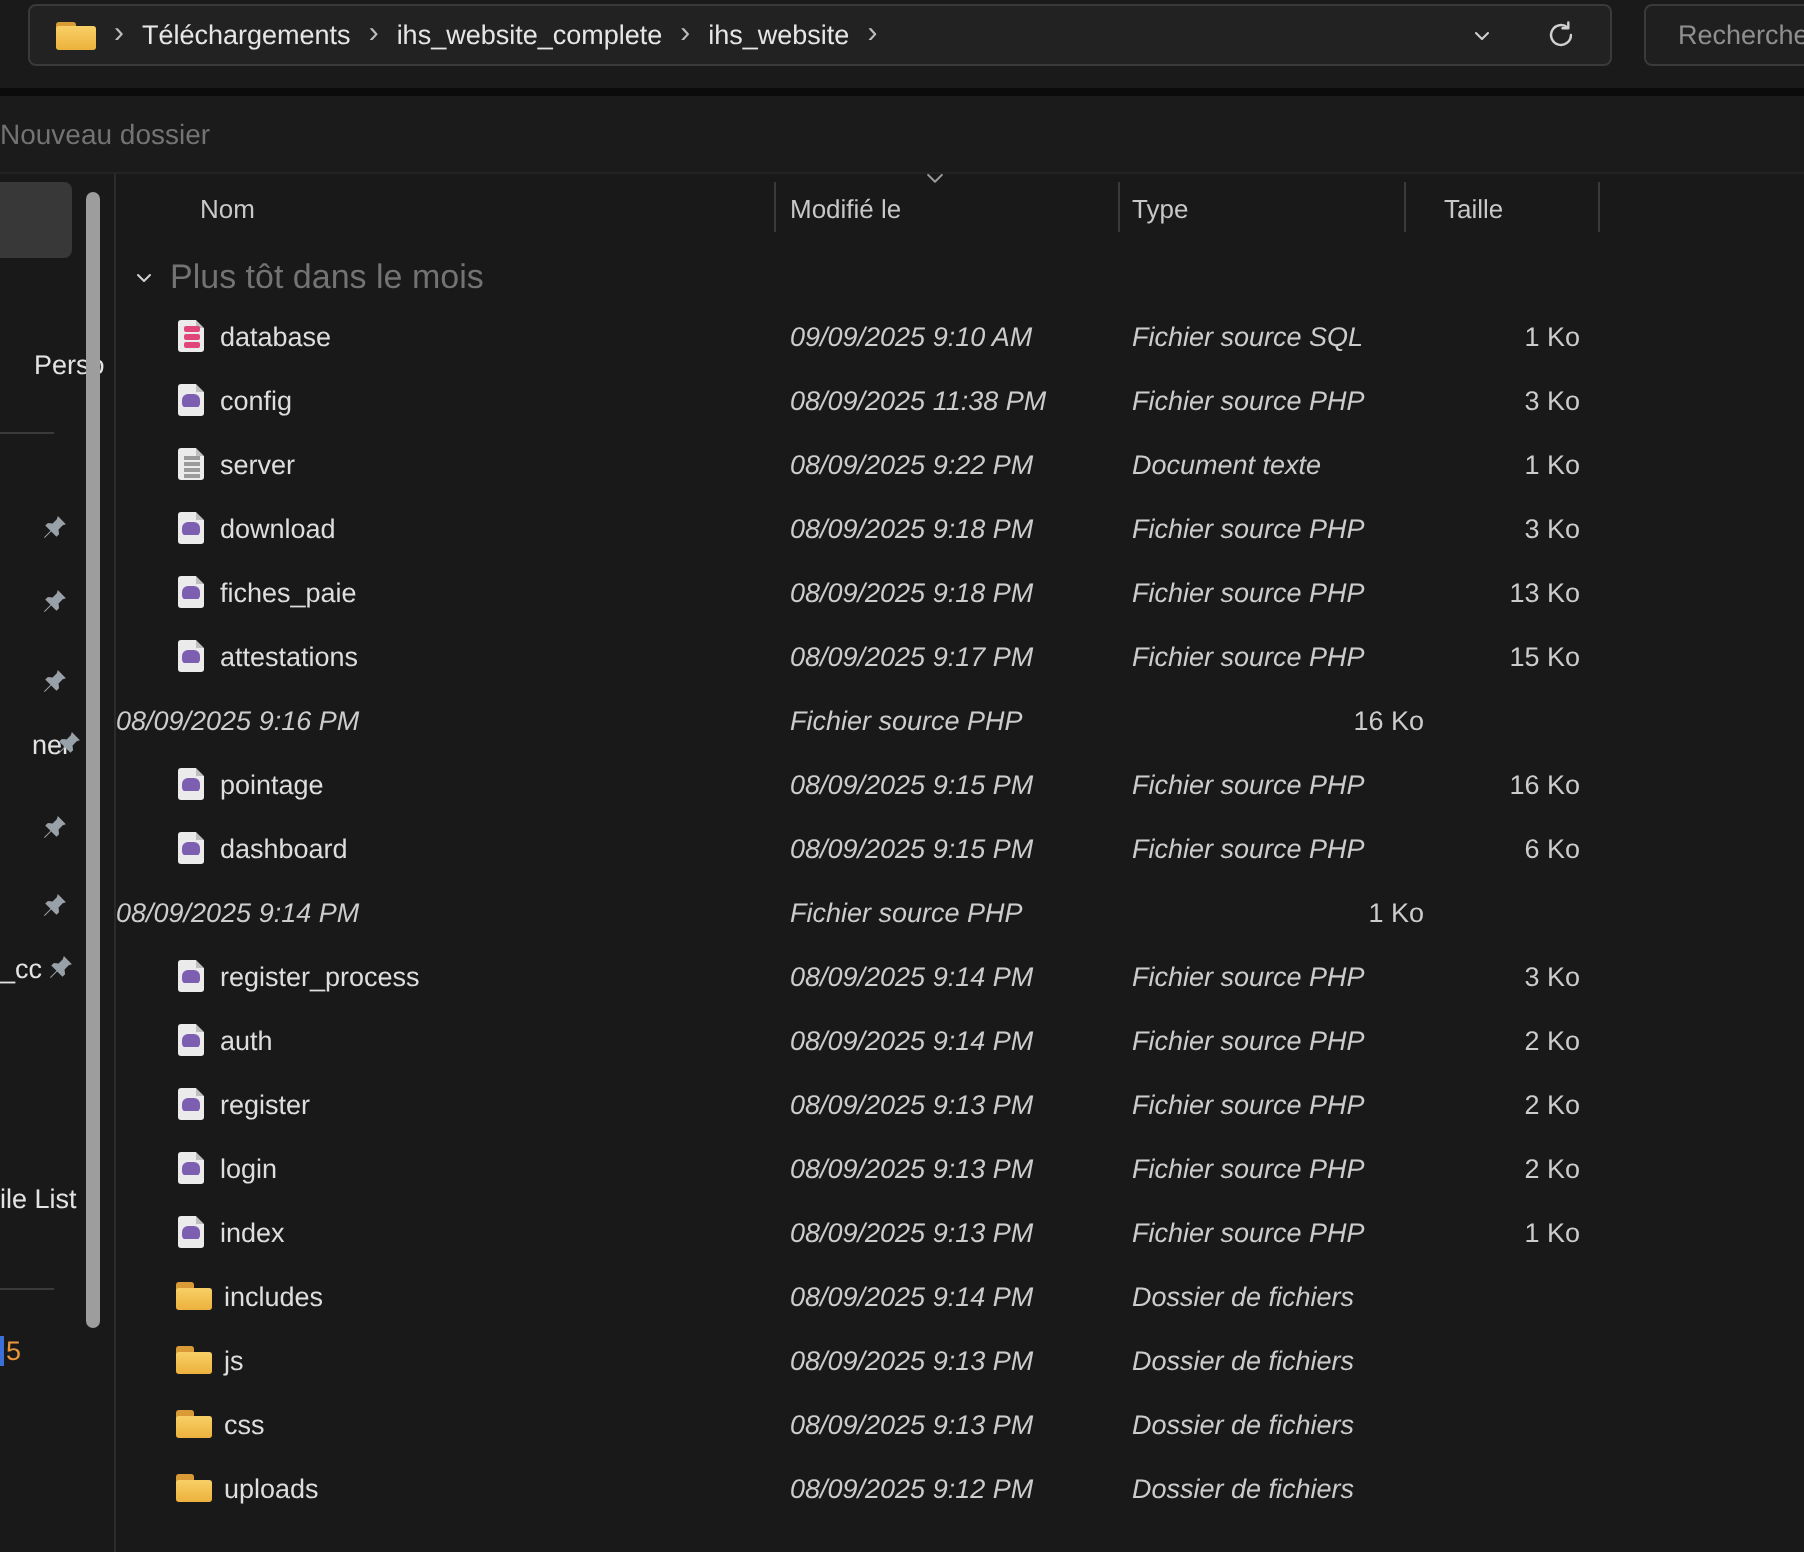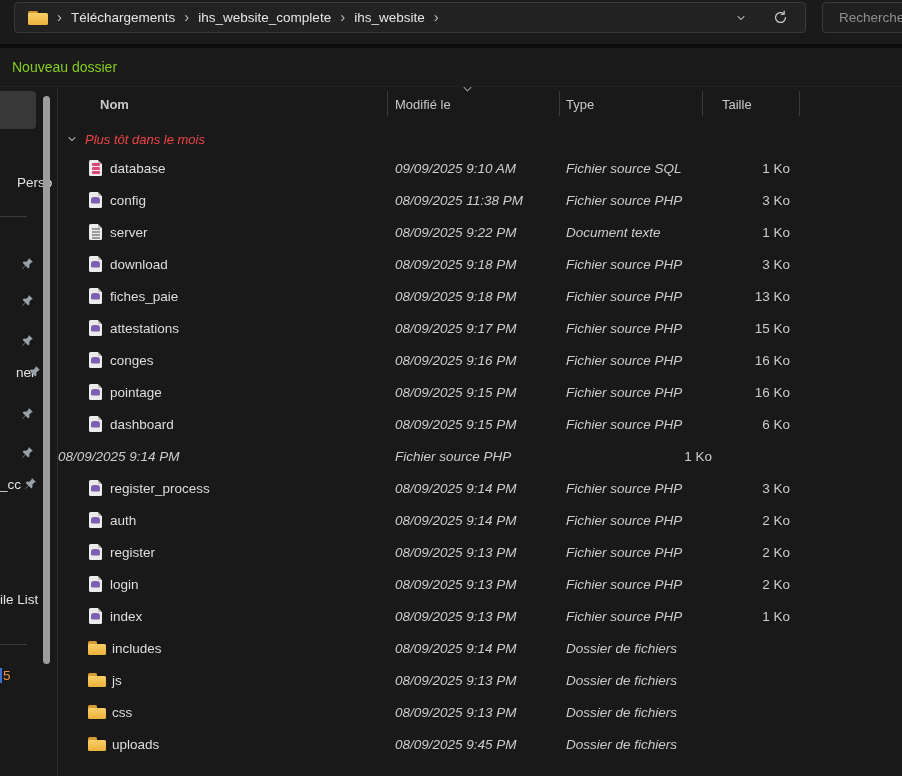--- a/index.html
+++ b/index.html
@@ -23,43 +23,43 @@
     position:absolute; left:822px; top:2px; width:86px; height:31px;
     background:#1f1f1f; border:1px solid #3a3a3a; border-radius:4px 0 0 4px;
     display:flex; align-items:center; padding-left:16px; overflow:hidden;
   }
   .searchbox .ph { color:#8f8f8f; font-size:13.5px; white-space:nowrap; }
 
   .seam { position:absolute; left:0; top:44px; width:902px; height:4px; background:#0b0b0b; }
 
   
   .commandbar { position:absolute; left:0; top:48px; width:902px; height:38px; background:#1b1b1b; display:flex; align-items:center; }
-  .newfolder { color:#84cc16; font-size:14px; margin-left:12px; white-space:nowrap; }
+  .newfolder { color:#737373; font-size:14px; margin-left:0; white-space:nowrap; }
 
   
   .main { position:absolute; left:0; top:86px; width:902px; height:690px; border-top:1px solid #232323; }
 
   
   .sidebar { position:absolute; left:0; top:0; width:57px; height:690px; overflow:visible; }
   .sb-selected { position:absolute; left:0; top:4px; width:36px; height:38px; background:#383838; border-radius:0 4px 4px 0; }
   .sb-frag { position:absolute; color:#e3e3e3; font-size:13.5px; white-space:nowrap; }
   .sb-divider { position:absolute; left:0; width:27px; height:1px; background:#3a3a3a; }
   .sb-pin { position:absolute; width:14px; height:14px; }
   .sb-scrollthumb { position:absolute; left:43px; top:9px; width:7px; height:568px; background:#9d9d9d; border-radius:3.5px; }
   .frag-count { color:#e8963c; border-left:2px solid #3d6fd8; padding-left:1px; }
   .vdivider { position:absolute; left:57px; top:0; width:1px; height:690px; background:#2b2b2b; }
 
   
   .filepanel { position:absolute; left:58px; top:0; width:844px; height:690px; }
   .cols-header { position:relative; height:34px; display:grid; grid-template-columns:337px 171px 146px 78px; align-items:center; color:#c8c8c8; font-size:13px; }
-  .cols-header .h-name { padding-left:42px;font-weight:bold; }
+  .cols-header .h-name { padding-left:42px; }
   .h-divider { position:absolute; top:4px; width:1px; height:25px; background:#3a3a3a; }
   .sort-chevron { position:absolute; left:404px; top:-5px; }
 
-  .group-header { position:absolute; left:0; top:38px; height:28px; display:flex; align-items:center; gap:7px; padding-left:8px; color:#ef4444; font-size:13px;font-style:italic; }
+  .group-header { position:absolute; left:0; top:38px; height:28px; display:flex; align-items:center; gap:7px; padding-left:8px; color:#737373; font-size:17px; }
 
   .rows { position:absolute; left:0; top:65px; width:844px; }
   .frow { display:grid; grid-template-columns:337px 171px 146px 78px; align-items:center; height:32px; font-size:13.5px; }
   .cell-name { display:flex; align-items:center; gap:6px; padding-left:30px; color:#dedede; white-space:nowrap; }
   .cell-date, .cell-type { color:#cccccc; white-space:nowrap;font-style:italic; }
   .cell-size { color:#cccccc; text-align:right; white-space:nowrap; }
 
   
   .ficon { position:relative; width:16px; height:16px; flex:none; }
   .ficon .page { position:absolute; left:1px; top:0; width:13px; height:16px; background:#ebebeb; border-radius:1.5px; }
@@ -248,27 +248,20 @@
                 <span class="page"></span>
                 <span class="glyph"></span>
               </span>
             <span class="fname">attestations</span>
           </span>
           <span class="cell-date">08/09/2025 9:17 PM</span>
           <span class="cell-type">Fichier source PHP</span>
           <span class="cell-size">15 Ko</span>
         </div>
           <div class="frow">
-          <span class="cell-name">
-            <span class="ficon php">
-                <span class="page"></span>
-                <span class="glyph"></span>
-              </span>
-            <span class="fname">conges</span>
-          </span>
           <span class="cell-date">08/09/2025 9:16 PM</span>
           <span class="cell-type">Fichier source PHP</span>
           <span class="cell-size">16 Ko</span>
         </div>
           <div class="frow">
           <span class="cell-name">
             <span class="ficon php">
                 <span class="page"></span>
                 <span class="glyph"></span>
               </span>
@@ -392,21 +385,21 @@
           <span class="cell-size"></span>
         </div>
           <div class="frow">
           <span class="cell-name">
             <span class="ficon folder">
                 <span class="back"></span>
                 <span class="front"></span>
               </span>
             <span class="fname">uploads</span>
           </span>
-          <span class="cell-date">08/09/2025 9:45 PM</span>
+          <span class="cell-date">08/09/2025 9:12 PM</span>
           <span class="cell-type">Dossier de fichiers</span>
           <span class="cell-size"></span>
         </div>
         </div>
 
     </div>
   </div>
 </div>
 
 </body></html>

